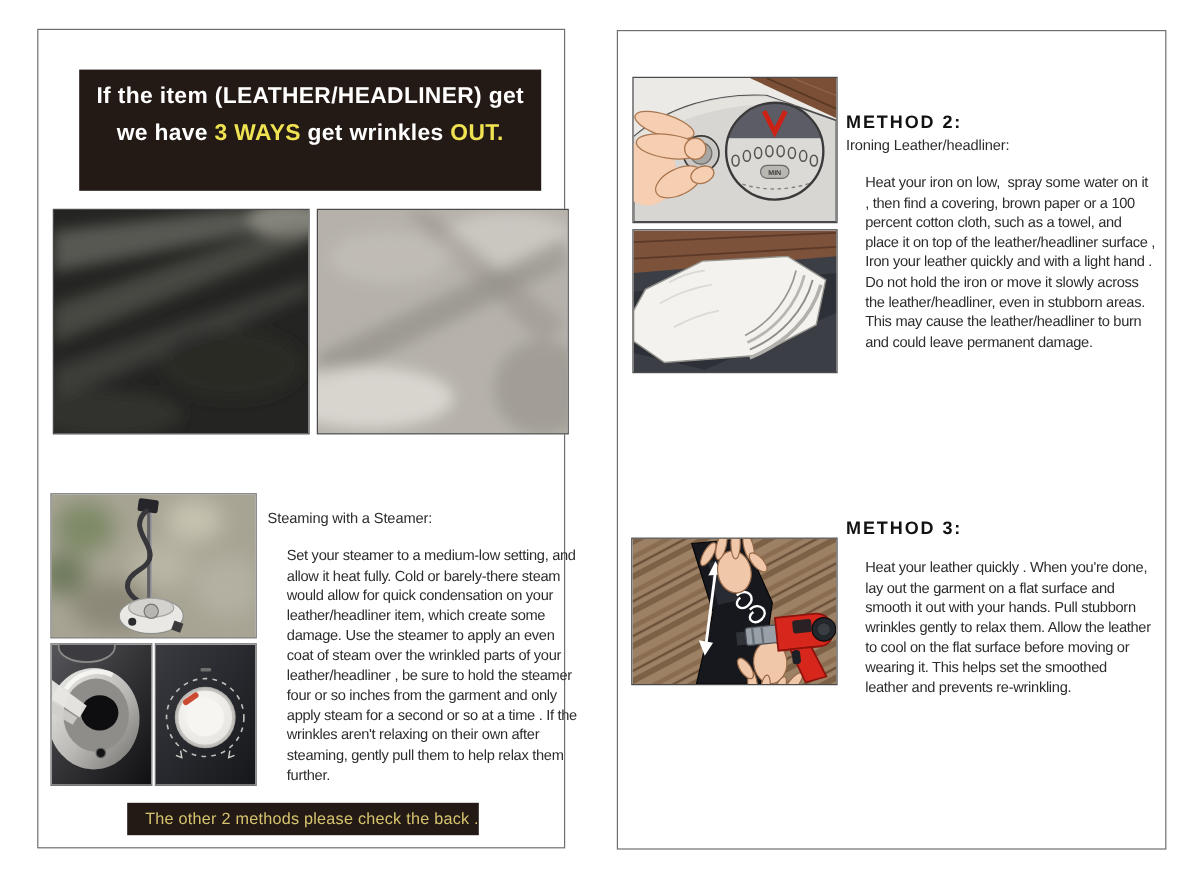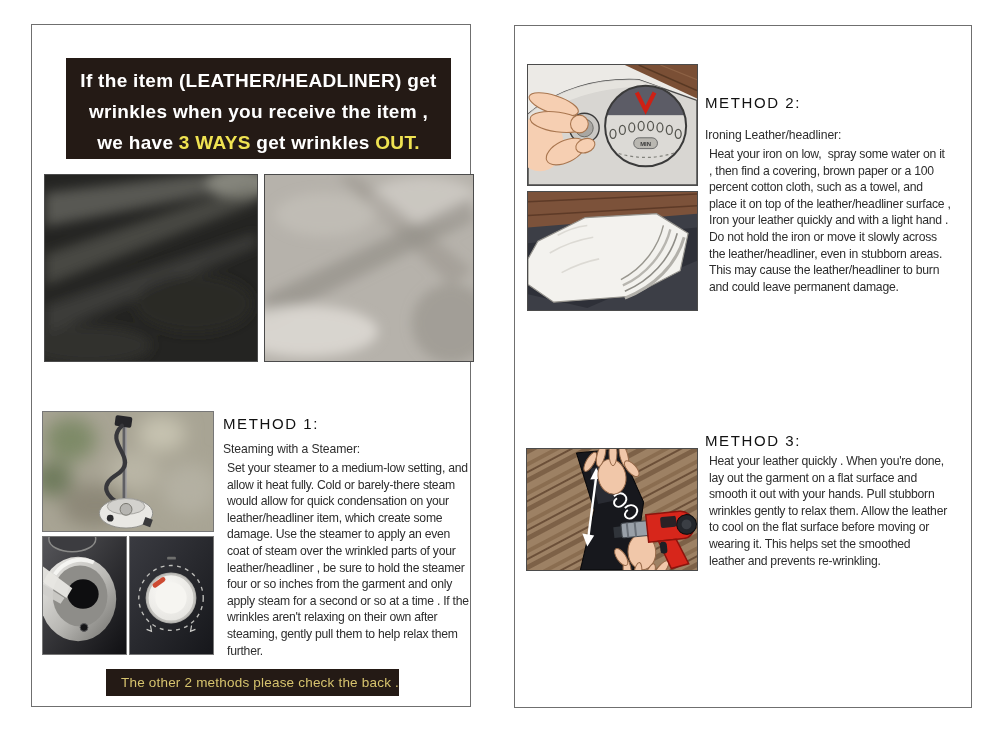--- a/index.html
+++ b/index.html
@@ -10,37 +10,36 @@
   .abs{position:absolute;}
   .fig{position:absolute;border:1px solid #4b4b4b;box-sizing:border-box;overflow:hidden;background:#ddd;}
   .fig svg{display:block;width:100%;height:100%;}
 
   .banner{left:34px;top:33px;width:385px;height:101px;background:var(--banner-bg,#241a15);
           color:#ffffff;font-weight:bold;font-size:19px;line-height:31px;text-align:center;
           padding-top:7px;box-sizing:border-box;letter-spacing:.3px;}
   .banner .hl{color:var(--highlight-yellow,#f0e352);}
 
   .method{position:absolute;width:276px;}
-  .m-head{margin:0;font-size:15px;font-weight:normal;letter-spacing:1.6px;color:var(--heading-text,#121212);}
+  .m-head{margin:0;font-size:15px;font-weight:bold;letter-spacing:1.6px;color:var(--heading-text,#121212);}
   .m-sub{margin:10px 0 0 0;font-size:12.2px;color:var(--body-text,#2d2d2d);letter-spacing:-0.1px;}
-  .m-sub.tight{margin-top:17px;}
-  .m-body{margin:4px;font-size:12.2px;line-height:16.6px;color:var(--body-text,#2d2d2d);
+  .m-sub.tight{margin-top:3px;}
+  .m-body{margin:16px;font-size:12.2px;line-height:16.6px;color:var(--body-text,#2d2d2d);
           white-space:pre-wrap;letter-spacing:-0.25px;}
 
   .footer-note{left:74px;top:644px;width:293px;height:27px;background:var(--banner-bg,#241a15);
           color:var(--footer-text,#d6c36e);font-size:13.5px;line-height:27px;text-align:right;letter-spacing:.2px;}
 </style>
 </head>
 <body>
 
 <section class="panel" id="left-panel">
 
   <div class="abs banner">
     <div>If the item (LEATHER/HEADLINER) get</div>
-    <div>wrinkles when you receive the item ,</div>
     <div><span>we have </span><span class="hl">3 WAYS</span><span> get wrinkles </span><span class="hl">OUT.</span></div>
   </div>
 
   <div class="fig" style="left:12px;top:149px;width:214px;height:188px">
     <svg viewBox="0 0 214 188" preserveAspectRatio="none">
       <defs>
           <filter id="b1" x="-20%" y="-20%" width="140%" height="140%">
             <feGaussianBlur stdDeviation="6"></feGaussianBlur>
           </filter>
         </defs>
@@ -149,21 +148,20 @@
       <polyline points="67,94 62,96 63,90" fill="none" stroke="#cfcfcb" stroke-width="1.2"></polyline>
       <circle cx="42" cy="62" r="26" fill="#aeada9"></circle>
       <circle cx="42" cy="62" r="24" fill="url(#knob)" stroke="#c2c1bd" stroke-width="2"></circle>
       <circle cx="42" cy="62" r="16" fill="#f6f5f1"></circle>
       <rect x="22" y="44" width="15" height="5" rx="2.5" fill="#cd4a32" transform="rotate(-35 29 46)"></rect>
       <rect x="38" y="20" width="9" height="3" rx="1" fill="#8a8a86" opacity=".7"></rect>
     </svg>
   </div>
 
   <div class="method" style="left:191px;top:390px">
-    <h2 class="m-head">METHOD 1:</h2>
     <div class="m-sub">Steaming with a Steamer:</div>
     <div class="m-body">Set your steamer to a medium-low setting, and
 allow it heat fully. Cold or barely-there steam
 would allow for quick condensation on your
 leather/headliner item, which create some
 damage. Use the steamer to apply an even
 coat of steam over the wrinkled parts of your
 leather/headliner , be sure to hold the steamer
 four or so inches from the garment and only
 apply steam for a second or so at a time . If the

